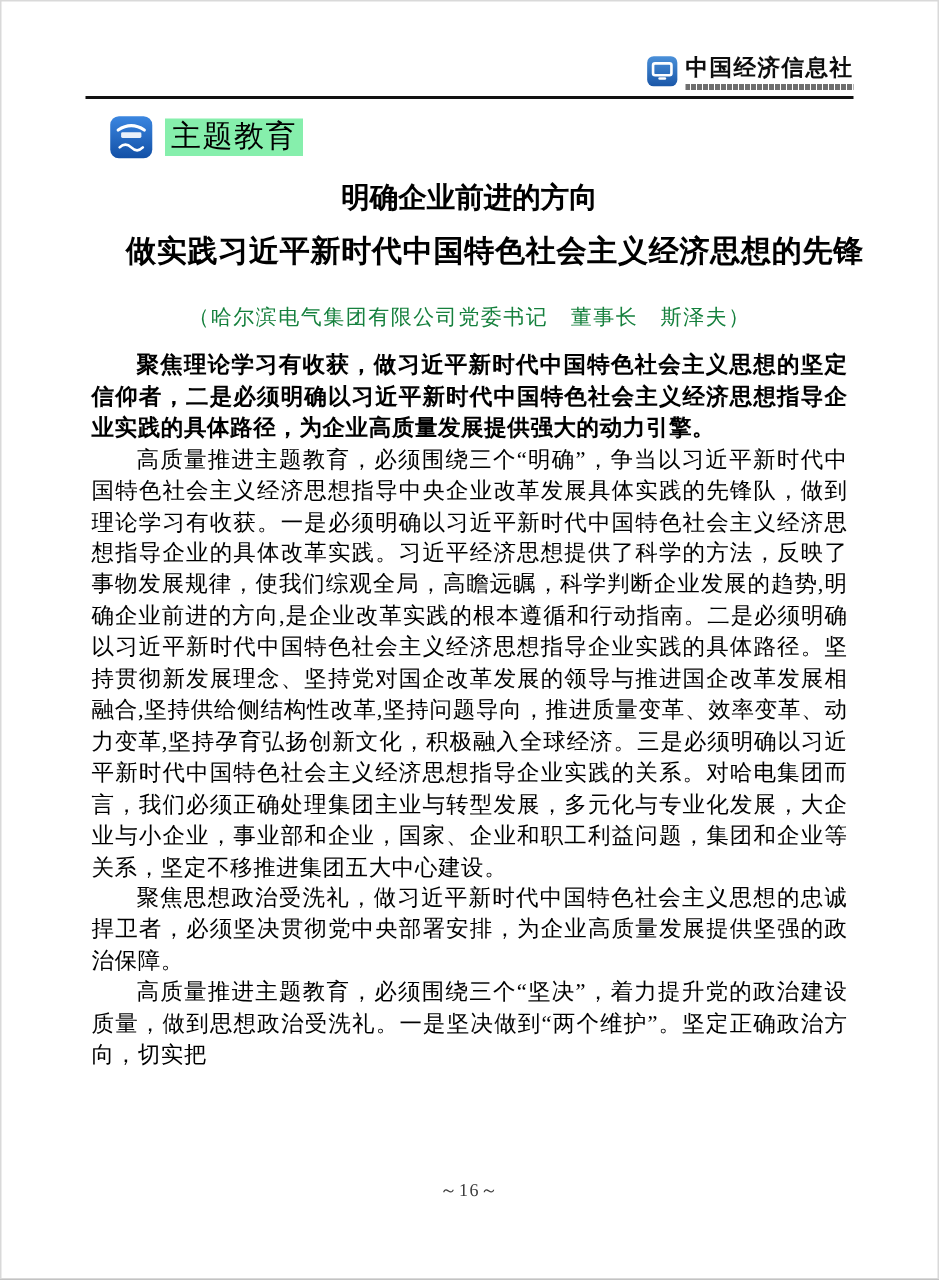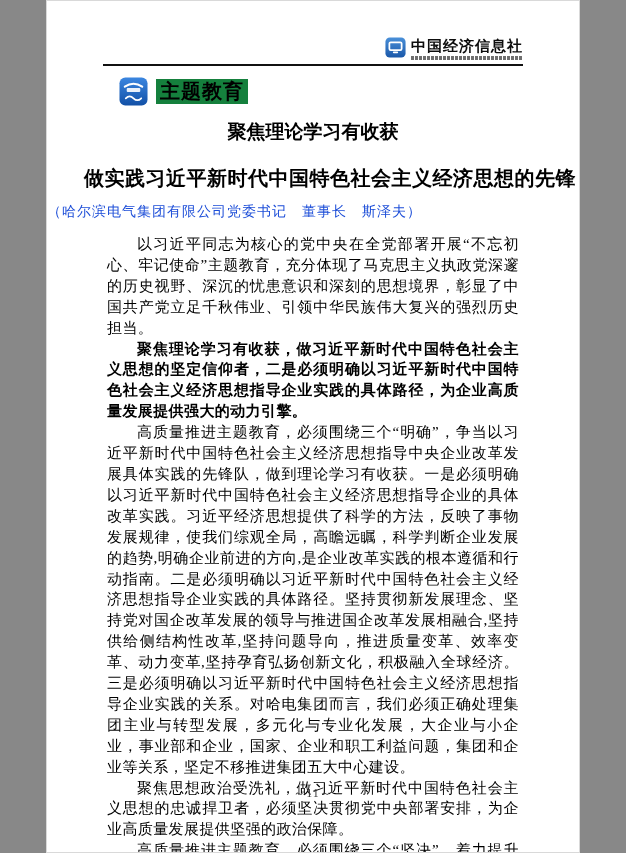--- a/index.html
+++ b/index.html
@@ -1,19 +1,19 @@
 <!DOCTYPE html>
 <html><head>
 <meta charset="utf-8">
 <style>
   * { margin: 0; padding: 0; box-sizing: border-box; }
   html, body { background: #888; }
   .page {
     position: relative;
-    width: 534px;
+    width: 626px;
     height: 853px;
     margin: 0 auto;
     background: #ffffff;
     border: 1px solid #d9d9d9;
     overflow: hidden;
     font-family: "Liberation Serif", "DejaVu Serif", serif;
     color: #000;
   }
   
   .header {
@@ -49,52 +49,53 @@
   }
   
   .badge-row {
     margin: 11px 0 0 72px;
     display: flex;
     align-items: center;
     gap: 8px;
   }
   .badge-icon { width: 29px; height: 29px; flex: 0 0 auto; }
   .badge-label {
-    background: #15803d;
+    background: #86efac;
     font-family: "Liberation Sans", "DejaVu Sans", sans-serif;
-    font-weight: bold;
+    font-weight: normal;
     font-size: 20px;
     line-height: 25px;
     padding: 0 4px;
     letter-spacing: 1px;
     color: #000;
   }
   
   .kicker {
     margin-top: 13px;
     text-align: center;
     font-family: "Liberation Sans", "DejaVu Sans", sans-serif;
     font-weight: bold;
     font-size: 19px;
     color: #000;
   }
   .title {
-    margin-top: 20px;
+    margin-top: 9px;
     text-align: center;
     font-family: "Liberation Sans", "DejaVu Sans", sans-serif;
     font-weight: bold;
     font-size: 20px;
     letter-spacing: 0.5px;
     color: #000;
     padding-left: 34px;
   }
   .byline {
-    margin-top: 11px;
+    margin-top: 22px;
+    text-align: center;
     font-size: 14px;
-    color: #1d4ed8;
+    color: #15803d;
     letter-spacing: 1px;
   }
   
   .body-text {
     margin: 13px 60px 0 60px;
     font-size: 15px;
     line-height: 20.9px;
     text-align: justify;
     letter-spacing: 0.4px;
   }
@@ -149,27 +150,26 @@
         </linearGradient>
       </defs>
       <rect x="0.5" y="0.5" width="29" height="29" rx="6" fill="url(#bg2)"></rect>
       <path d="M6 10 Q15 4 24 10" fill="none" stroke="#fff" stroke-width="2.2" stroke-linecap="round"></path>
       <rect x="8" y="11.5" width="14" height="4" rx="1" fill="#fff" opacity="0.9"></rect>
       <path d="M7 22 Q11 18 15 22 Q19 26 23 22" fill="none" stroke="#fff" stroke-width="1.8" stroke-linecap="round"></path>
     </svg>
     <span class="badge-label">主题教育</span>
   </div>
 
-  <div class="kicker">聚焦理论学习有收获</div>
+  <div class="kicker">明确企业前进的方向</div>
   <div class="title">做实践习近平新时代中国特色社会主义经济思想的先锋</div>
   <div class="byline">（哈尔滨电气集团有限公司党委书记　董事长　斯泽夫）</div>
 
   <div class="body-text">
-    <p>以习近平同志为核心的党中央在全党部署开展“不忘初心、牢记使命”主题教育，充分体现了马克思主义执政党深邃的历史视野、深沉的忧患意识和深刻的思想境界，彰显了中国共产党立足千秋伟业、引领中华民族伟大复兴的强烈历史担当。</p>
     <p class="para-bold">聚焦理论学习有收获，做习近平新时代中国特色社会主义思想的坚定信仰者，二是必须明确以习近平新时代中国特色社会主义经济思想指导企业实践的具体路径，为企业高质量发展提供强大的动力引擎。</p>
     <p>高质量推进主题教育，必须围绕三个“明确”，争当以习近平新时代中国特色社会主义经济思想指导中央企业改革发展具体实践的先锋队，做到理论学习有收获。一是必须明确以习近平新时代中国特色社会主义经济思想指导企业的具体改革实践。习近平经济思想提供了科学的方法，反映了事物发展规律，使我们综观全局，高瞻远瞩，科学判断企业发展的趋势,明确企业前进的方向,是企业改革实践的根本遵循和行动指南。二是必须明确以习近平新时代中国特色社会主义经济思想指导企业实践的具体路径。坚持贯彻新发展理念、坚持党对国企改革发展的领导与推进国企改革发展相融合,坚持供给侧结构性改革,坚持问题导向，推进质量变革、效率变革、动力变革,坚持孕育弘扬创新文化，积极融入全球经济。三是必须明确以习近平新时代中国特色社会主义经济思想指导企业实践的关系。对哈电集团而言，我们必须正确处理集团主业与转型发展，多元化与专业化发展，大企业与小企业，事业部和企业，国家、企业和职工利益问题，集团和企业等关系，坚定不移推进集团五大中心建设。</p>
     <p>聚焦思想政治受洗礼，做习近平新时代中国特色社会主义思想的忠诚捍卫者，必须坚决贯彻党中央部署安排，为企业高质量发展提供坚强的政治保障。</p>
     <p>高质量推进主题教育，必须围绕三个“坚决”，着力提升党的政治建设质量，做到思想政治受洗礼。一是坚决做到“两个维护”。坚定正确政治方向，切实把</p>
   </div>
 
-  <div class="footer">～11～</div>
+  <div class="footer">～16～</div>
 
 </div>
 
 </body></html>

